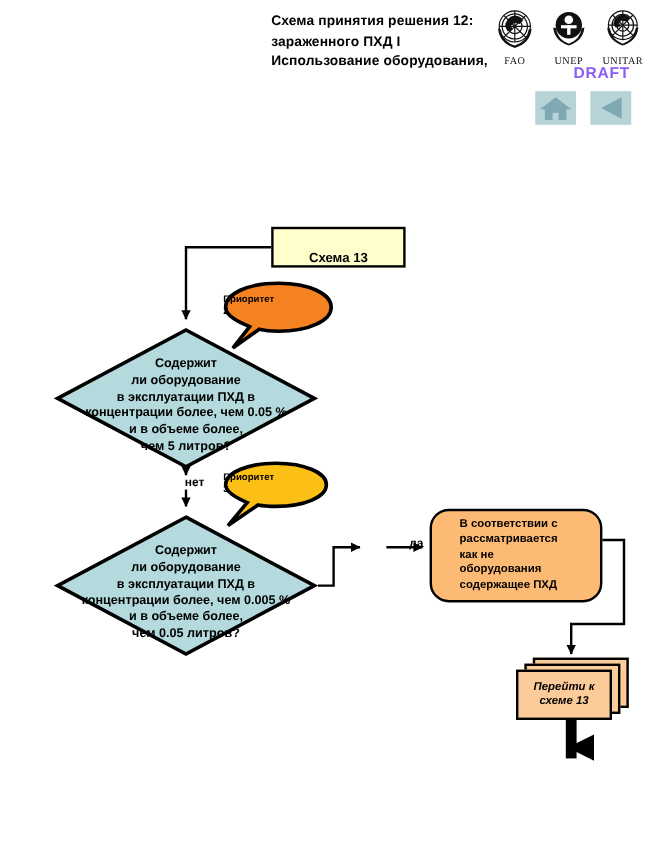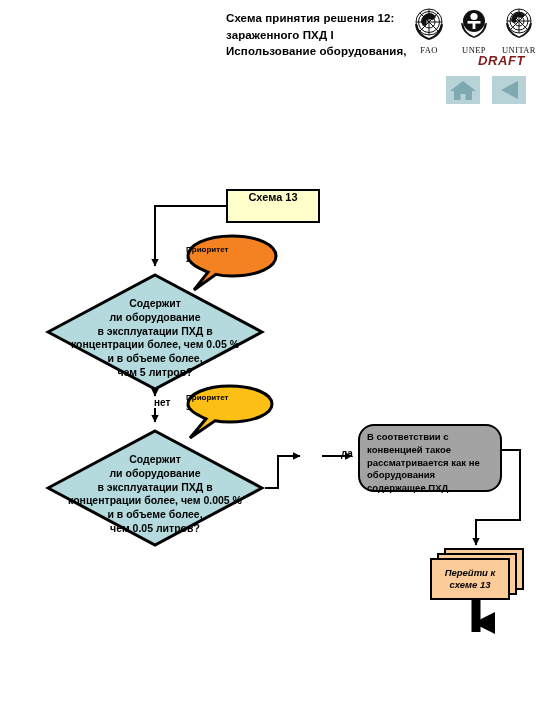--- a/index.html
+++ b/index.html
@@ -61,47 +61,46 @@
     font-size: 8.5px;
     letter-spacing: 0.4px;
     color: #111;
   }
   .draft {
     position: absolute;
     left: 478px;
     top: 53px;
     font-size: 13px;
     font-weight: bold;
-    color: #7f1d1d;
+    color: #8b5cf6;
     letter-spacing: 0.6px;
     z-index: 6;
-    font-style: italic;
   }
   .navbtn {
     position: absolute;
     width: 34px;
     height: 28px;
     background: #b7d3d8;
     z-index: 6;
   }
   #nav-home { left: 446px; top: 76px; }
   #nav-back { left: 492px; top: 76px; }
 
   
   .chart-box {
     position: absolute;
     left: 226px;
     top: 189px;
-    width: 94px;
+    width: 112px;
     height: 34px;
     background: #ffffcc;
     border: 2px solid #000;
     box-sizing: border-box;
     display: flex;
-    align-items: flex-start;
+    align-items: flex-end;
     justify-content: center;
     font-size: 11px;
     font-weight: bold;
     z-index: 4;
   }
 
   .diamond {
     position: absolute;
     width: 220px;
     height: 120px;
@@ -143,26 +142,26 @@
   #callout-priority-2 { left: 186px; top: 234px; width: 92px; height: 58px; }
   #callout-priority-2 .ctext { top: 11px; }
   #callout-priority-3 { left: 186px; top: 384px; width: 88px; height: 56px; }
   #callout-priority-3 .ctext { top: 9px; }
 
   .pill-box {
     position: absolute;
     left: 358px;
     top: 424px;
     width: 144px;
-    height: 68px;
-    background: #a3a3a3;
+    height: 78px;
+    background: #fdba74;
     border: 2px solid #000;
     border-radius: 16px;
     box-sizing: border-box;
-    padding: 5px 7px;
+    padding: 5px 23px;
     font-size: 9.5px;
     font-weight: bold;
     line-height: 1.35;
     z-index: 4;
   }
 
   
   .stacked {
     position: absolute;
     left: 430px;
@@ -368,21 +367,20 @@
       <div>Приоритет</div>
       <div>3</div>
     </div>
   </div>
 
   <div class="edge-label" id="label-no">нет</div>
   <div class="edge-label" id="label-yes">да</div>
 
   <div class="pill-box">
     <div>В соответствии с</div>
-    <div>конвенцией такое</div>
     <div>рассматривается как не</div>
     <div>оборудования</div>
     <div>содержащее ПХД</div>
   </div>
 
   <div class="stacked">
     <div class="sheet s3"></div>
     <div class="sheet s2"></div>
     <div class="sheet s1"></div>
     <div class="stext">

